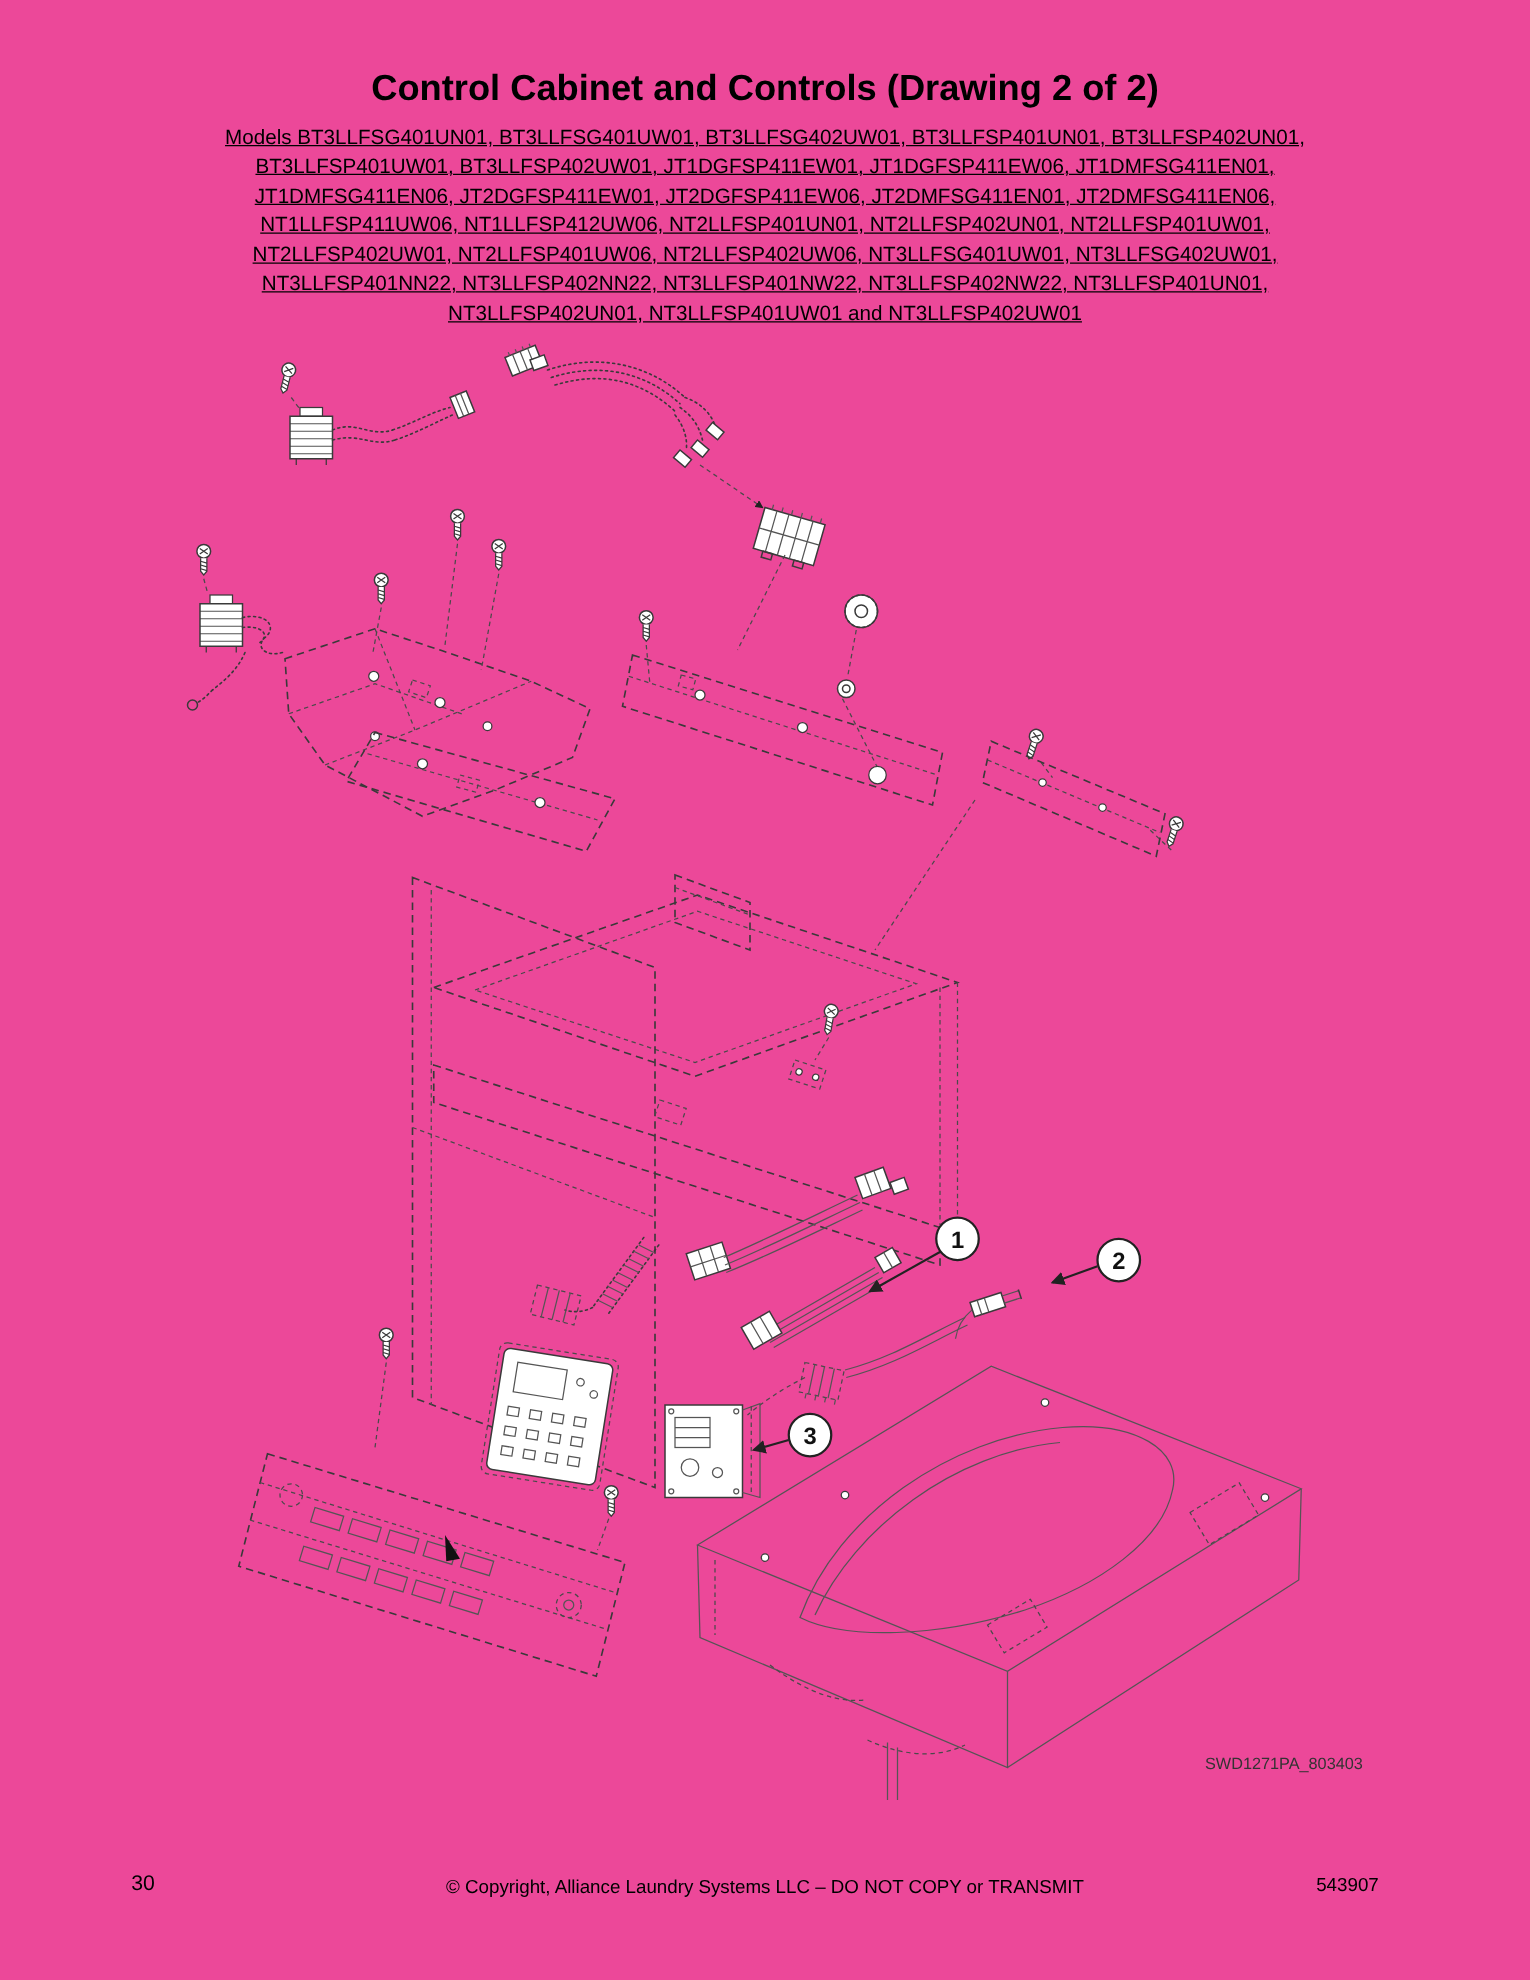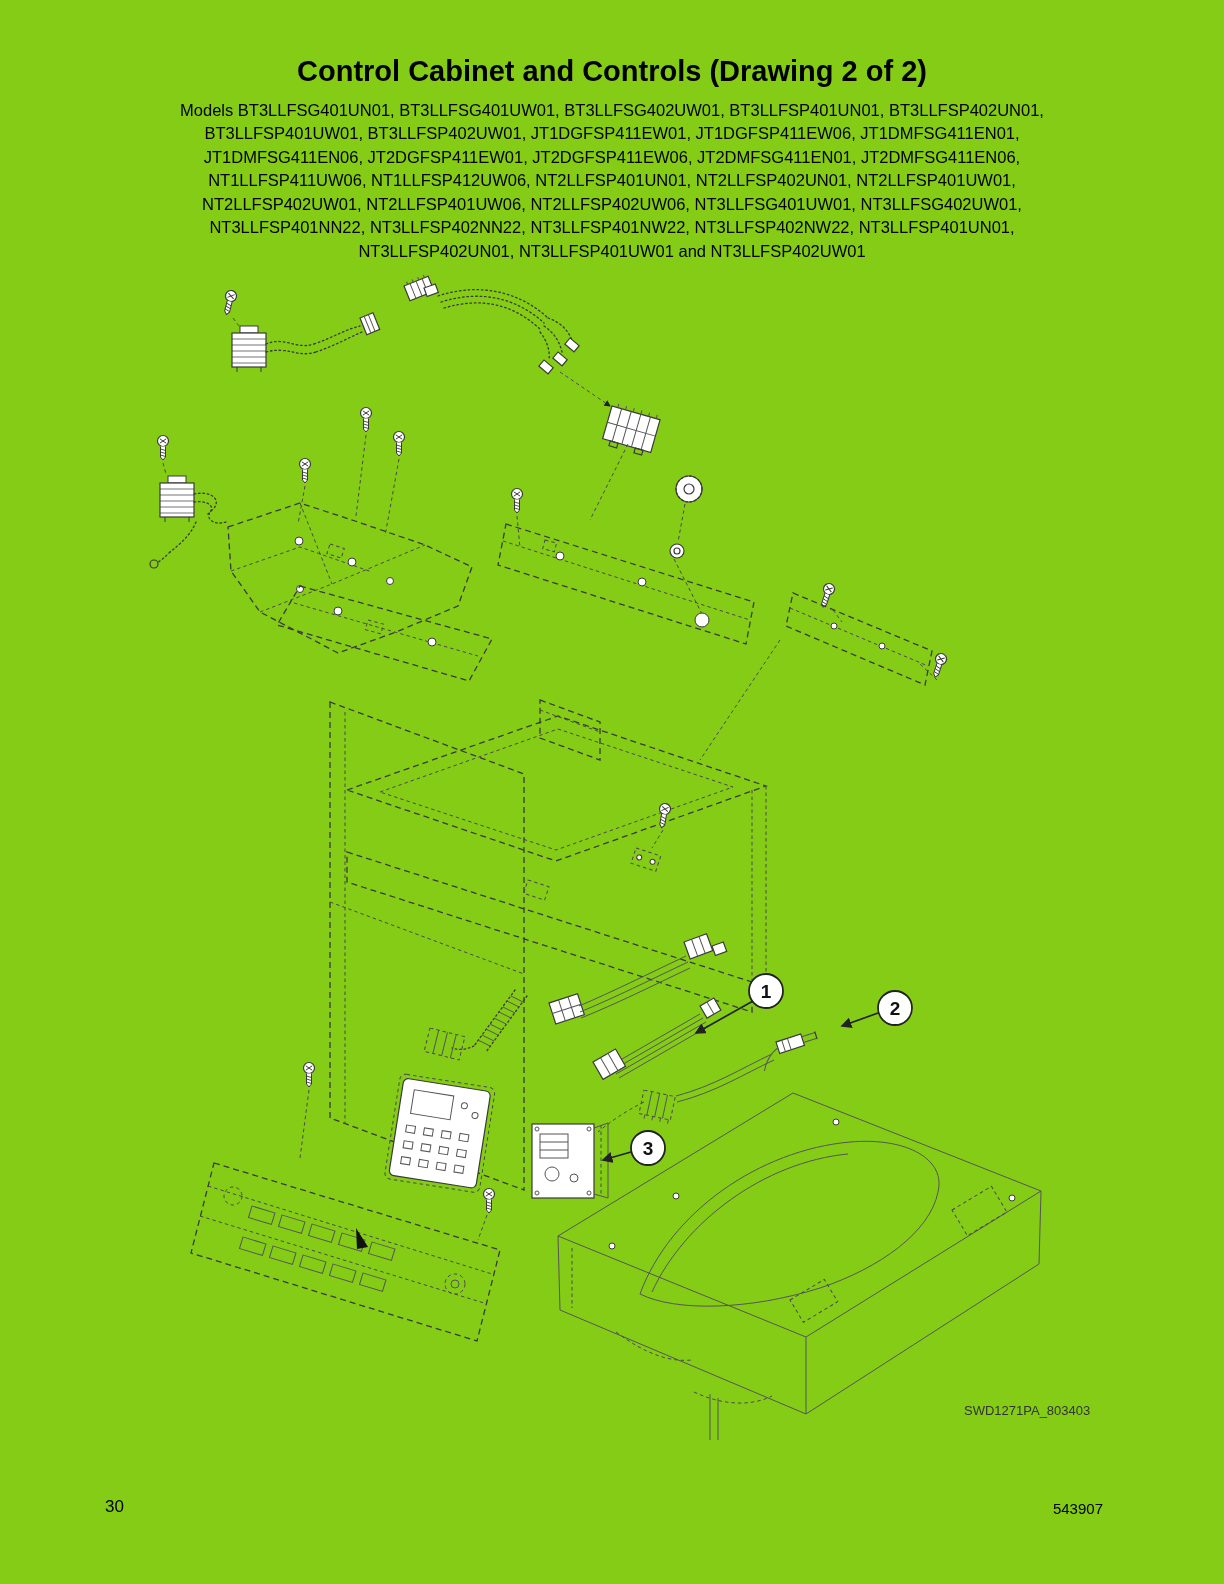--- a/index.html
+++ b/index.html
@@ -1,21 +1,21 @@
 <!DOCTYPE html>
 <html><head>
 <meta charset="utf-8">
 <style>
   html,body{margin:0;padding:0;background:#fff;}
-  .page{position:relative;width:1224px;height:1584px;background:#84cc16;overflow:hidden;
+  .page{position:relative;width:1224px;height:1584px;background:#ec4899;overflow:hidden;
         font-family:"Liberation Sans",sans-serif;color:#000;}
   .title{position:absolute;top:56px;left:0;width:100%;text-align:center;margin:0;
          font:bold 29px/1.1 "Liberation Sans",sans-serif;}
   .models{position:absolute;top:99px;left:50%;transform:translateX(-50%);width:952px;
-          text-align:center;margin:0;font:16.5px/1.42 "Liberation Sans",sans-serif;}
+          text-align:center;margin:0;font:16.5px/1.42 "Liberation Sans",sans-serif;text-decoration:underline;}
   .drawing{position:absolute;top:270px;left:0;width:1224px;height:1170px;}
   .drawing svg{position:absolute;top:0;left:0;}
   .drawing-code{position:absolute;top:1403px;left:948px;font:13px "Liberation Sans",sans-serif;color:#333;margin-left:16px;}
   .footer-page{position:absolute;top:1497px;left:105px;font:17px "Liberation Sans",sans-serif;}
   .footer-copy{position:absolute;top:1501px;left:0;width:100%;text-align:center;
                font:15px "Liberation Sans",sans-serif;}
   .footer-doc{position:absolute;top:1500px;right:121px;font:15px "Liberation Sans",sans-serif;}
   
   .dash{stroke:#3a3a3a;stroke-width:1.3;fill:none;stroke-dasharray:6 4;}
   .dash2{stroke:#4a4a4a;stroke-width:1;fill:none;stroke-dasharray:3.5 3;}
@@ -379,15 +379,16 @@
         <path class="callout-line" d="M631,1152 L603,1160" marker-end="url(#arr)"></path>
         <circle cx="648" cy="1148" r="17" class="callout-circle"></circle>
         <text x="648" y="1155" class="callout-text">3</text>
       </g>
     </svg>
   </div>
 
   <div class="drawing-code">SWD1271PA_803403</div>
 
   <div class="footer-page">30</div>
+  <div class="footer-copy">© Copyright, Alliance Laundry Systems LLC – DO NOT COPY or TRANSMIT</div>
   <div class="footer-doc">543907</div>
 
 </div>
 
 </body></html>

